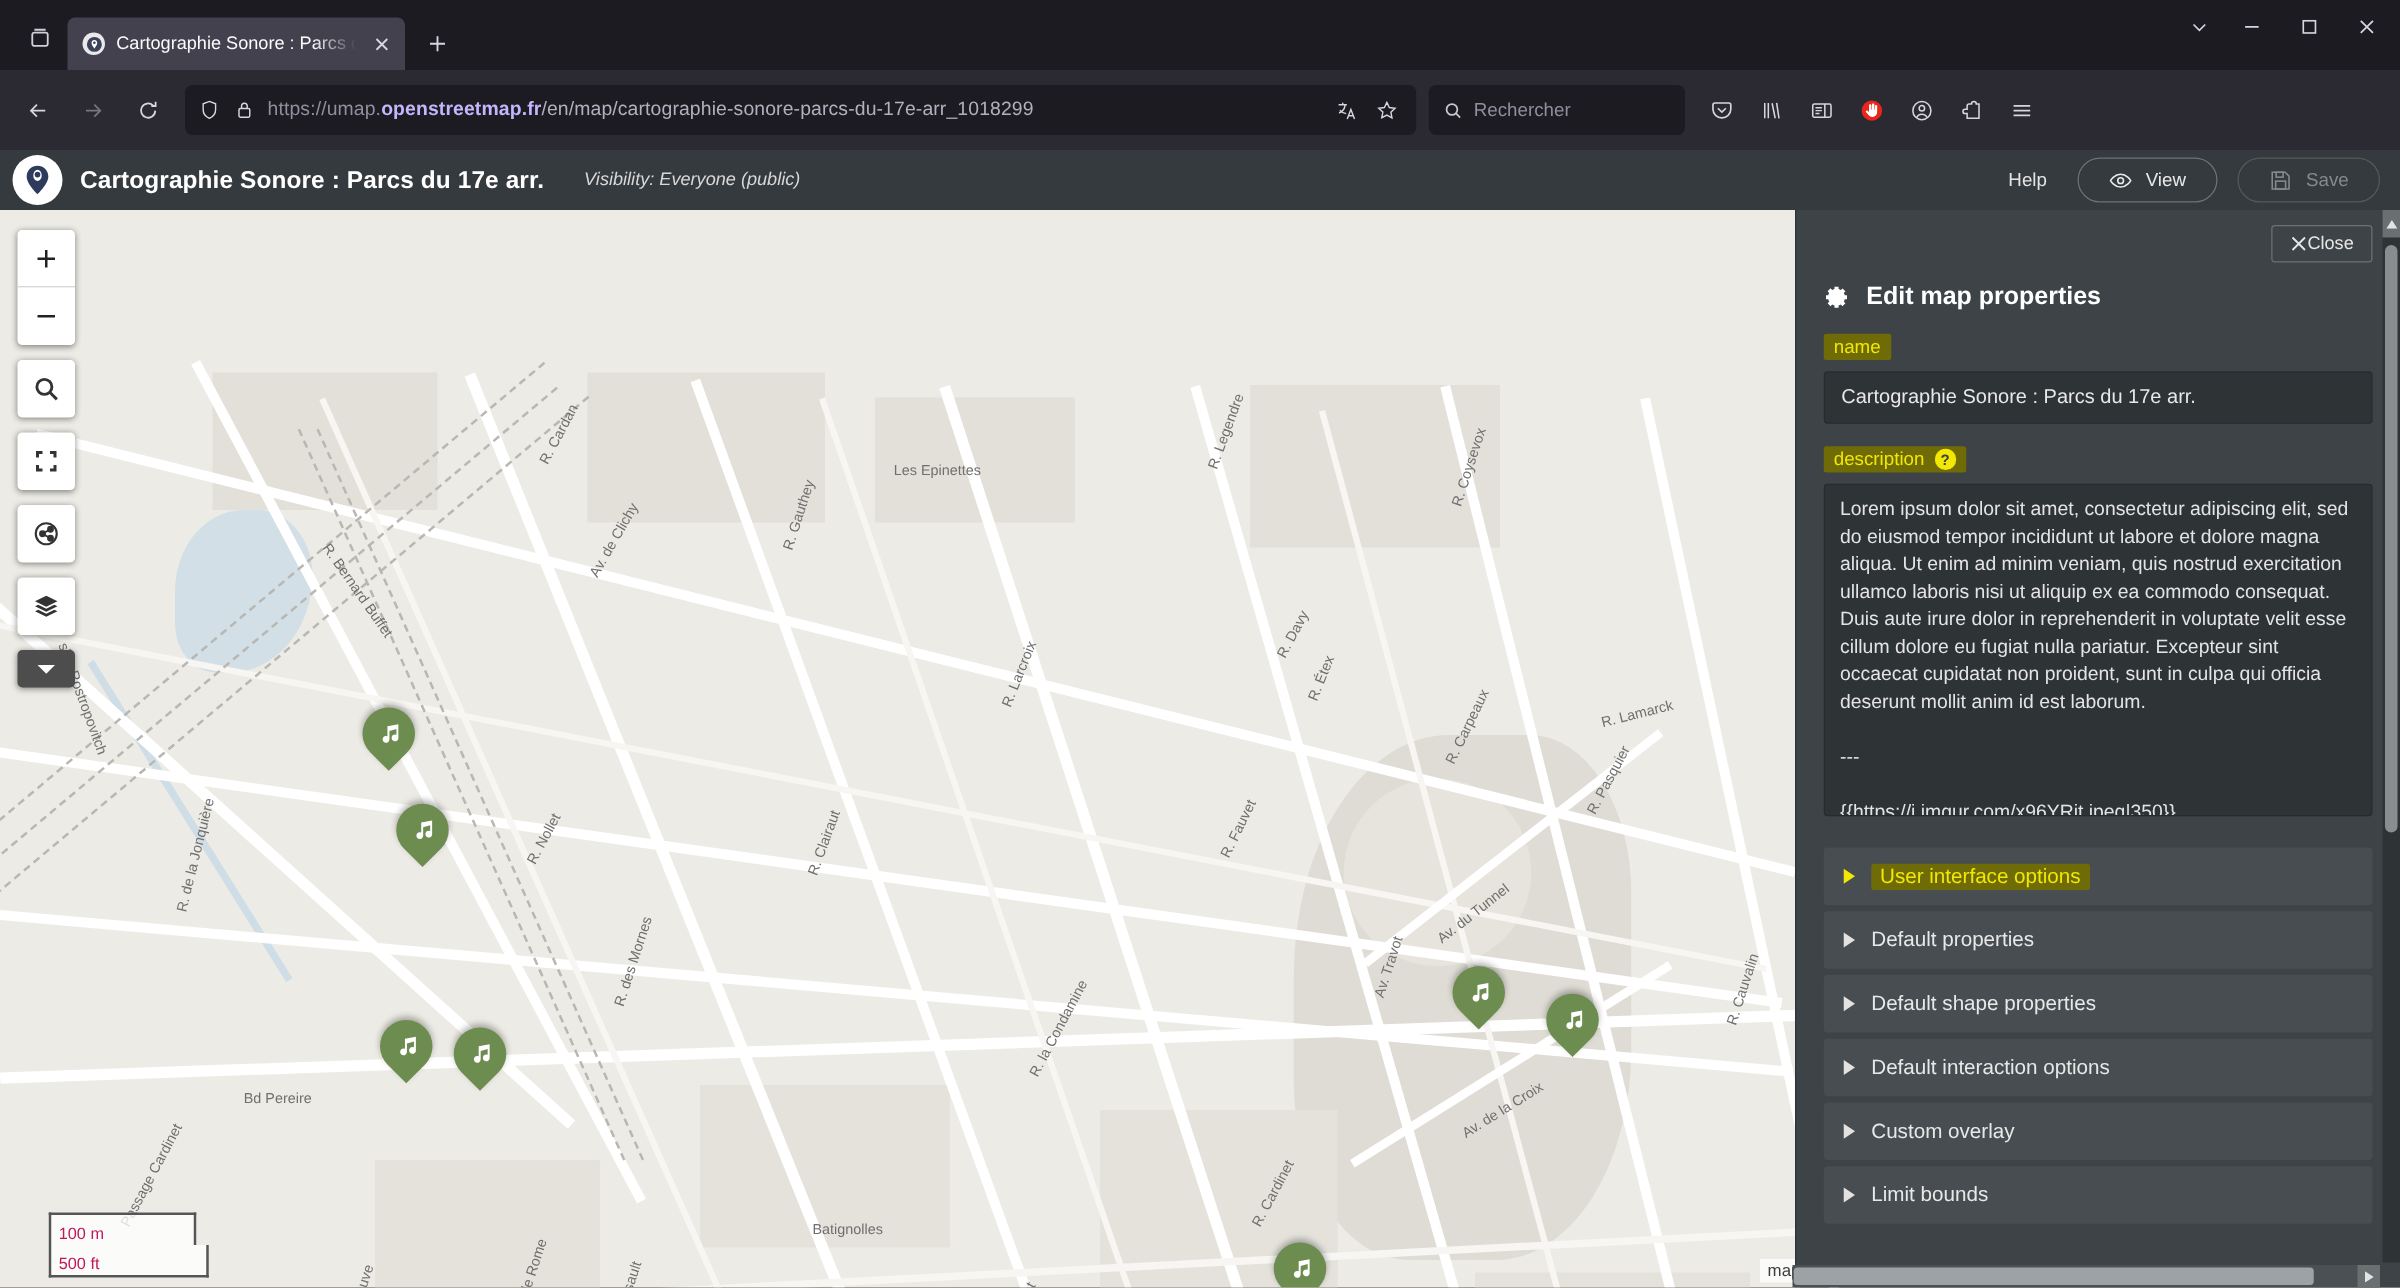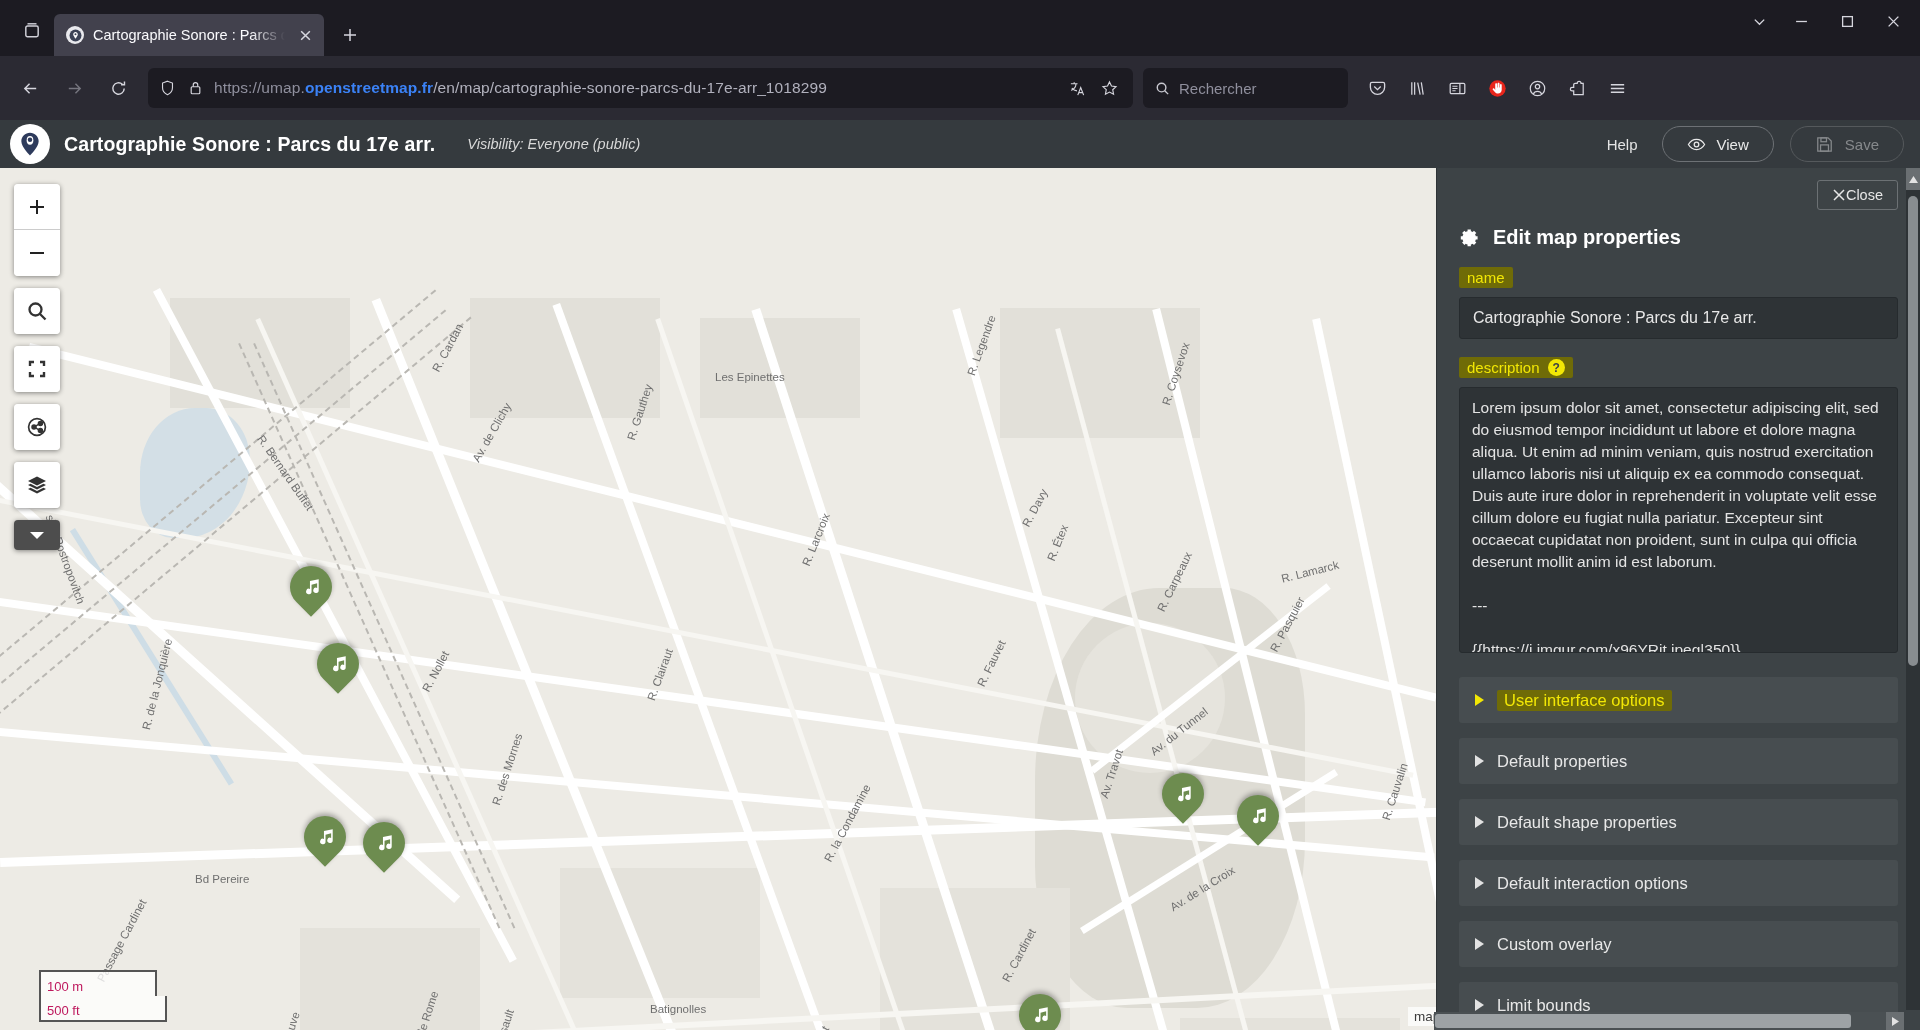--- a/index.html
+++ b/index.html
@@ -55,21 +55,21 @@
     border-radius: 5px; cursor: pointer; }
   .navbtn svg { width: 19px; height: 19px; }
   .urlbar {
     flex: 1; height: 40px; background: #1c1b22; border-radius: 6px; display: flex;
     align-items: center; padding: 0 10px; gap: 10px; margin: 0 6px; max-width: 985px;
     cursor: text;
   }
   .urlbar .shield, .urlbar .lock { width: 18px; height:18px; display:flex; align-items:center; justify-content:center; flex:0 0 18px;}
   .urlbar .shield svg, .urlbar .lock svg { width: 15px; height: 16px; }
   .url-text { flex: 1; color: #8f8f9d; font-size: 15.5px; white-space: nowrap; letter-spacing: .1px;}
-  .url-text b { color: #3b82f6; font-weight: 600; }
+  .url-text b { color: #c4b5fd; font-weight: 600; }
   .url-text i { color: #b1b1bd; font-style: normal;}
   .url-icons { display: flex; gap: 4px; }
   .url-icons div { width: 28px; height: 28px; display:flex; align-items:center; justify-content:center; cursor:pointer;}
   .url-icons svg { width: 17px; height: 17px; }
   .searchbar {
     width: 205px; height: 40px; background: #1c1b22; border-radius: 6px; display:flex;
     align-items:center; gap: 9px; padding: 0 12px; cursor: text;
   }
   .searchbar svg { width: 15px; height: 15px; flex: 0 0 15px;}
   .searchbar span { color: #8f8f9d; font-size: 15px; }
@@ -175,21 +175,21 @@
     font-size: 12px; font-weight: bold; display: flex; align-items: center; justify-content: center; cursor: pointer; }
   .text-input {
     width: 100%; background: #2e3336; border: 1px solid #262b2e; border-radius: 3px;
     color: #e8e8e8; font-size: 16px; padding: 11px 13px; font-family: "Liberation Sans", sans-serif;
   }
   .text-area {
     width: 100%; height: 266px; background: #2e3336; border: 1px solid #262b2e; border-radius: 3px;
     color: #e4e4e4; font-size: 15.5px; line-height: 1.42; padding: 9px 12px; resize: none;
     font-family: "Liberation Sans", sans-serif; white-space: pre-wrap; overflow: hidden;
   }
-  .accordion { margin-top: 20px; padding: 0 22px 0 22px; display: flex; flex-direction: column; gap: 15px; }
+  .accordion { margin-top: 20px; padding: 0 22px 0 22px; display: flex; flex-direction: column; gap: 5px; }
   .acc-item {
     background: #474d50; border-radius: 3px; height: 46px; display: flex; align-items: center;
     padding: 0 0 0 16px; gap: 13px; cursor: pointer;
   }
   .acc-caret { width: 0; height: 0; border-left: 9px solid #e2e2e2; border-top: 6px solid transparent;
     border-bottom: 6px solid transparent; flex: 0 0 9px; }
   .acc-label { color: #e8e8e8; font-size: 16.5px; }
   .acc-item.active .acc-caret { border-left-color: #f2e705; }
   .acc-item.active .acc-label { color: #f2e705; background: #6f6b07; padding: 1px 7px; border-radius: 2px; }
 
@@ -467,21 +467,21 @@
             <div class="mlabel" style="left: 140px; top: 560px; transform: rotate(-76deg);">R. de la Jonquière</div>
             <div class="mlabel" style="left: 95px; top: 810px; transform: rotate(-62deg);">Passage Cardinet</div>
             <div class="mlabel" style="left: 270px; top: 905px; transform: rotate(-72deg);">R. Sainteuve</div>
             <div class="mlabel" style="left: 410px; top: 880px; transform: rotate(-72deg);">R. de Rome</div>
             <div class="mlabel" style="left: 485px; top: 900px; transform: rotate(-72deg);">R. Boursault</div>
             <div class="mlabel" style="left: 800px; top: 895px; transform: rotate(-62deg);">R. Nollet</div>
             <div class="mlabel" style="left: 1000px; top: 810px; transform: rotate(-62deg);">R. Cardinet</div>
             <div class="mlabel" style="left: 1140px; top: 905px; transform: rotate(-70deg);">R. Forest</div>
             <div class="mlabel" style="left: 1378px; top: 905px; transform: rotate(-70deg);">R. Lenoir</div>
             <div class="mlabel" style="left: 1380px; top: 650px; transform: rotate(-72deg);">R. Cauvalin</div>
-            <div class="mlabel" style="left: 650px; top: 835px; transform: rotate(0deg);">Batignolles</div>
+            <div class="mlabel" style="left: 650px; top: 810px; transform: rotate(0deg);">Batignolles</div>
             <div class="mlabel" style="left: 1268px; top: 480px; transform: rotate(-62deg);">R. Pasquier</div>
           </div>
 
         <div>
             <div class="marker" style="left: 311px; top: 450px;">
               <div class="pin">
                 <svg viewBox="0 0 24 24" fill="#fff">
                   <path d="M10 5.2v9.1a3.1 3.1 0 1 0 1.8 2.8V9.4l6.4-1.7V13a3.1 3.1 0 1 0 1.8 2.8V3.2z"></path>
                 </svg>
               </div>

